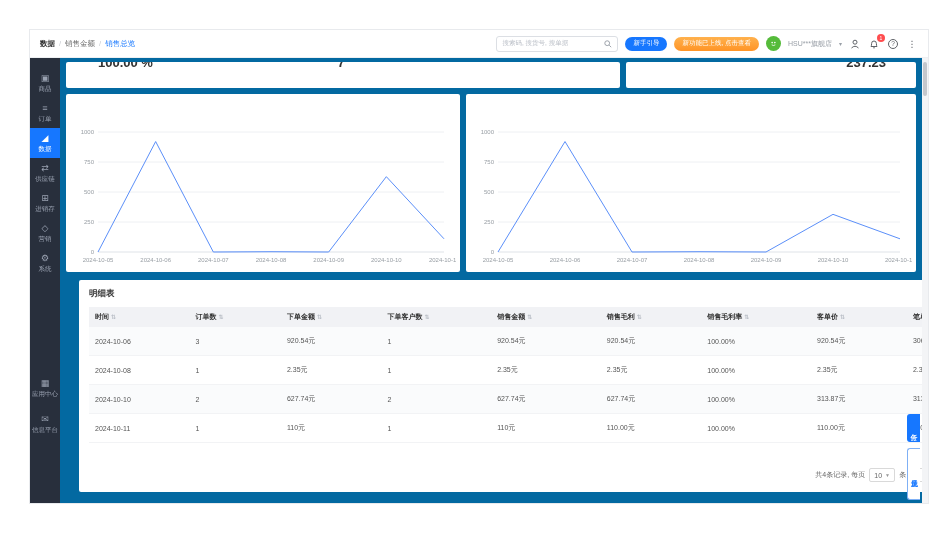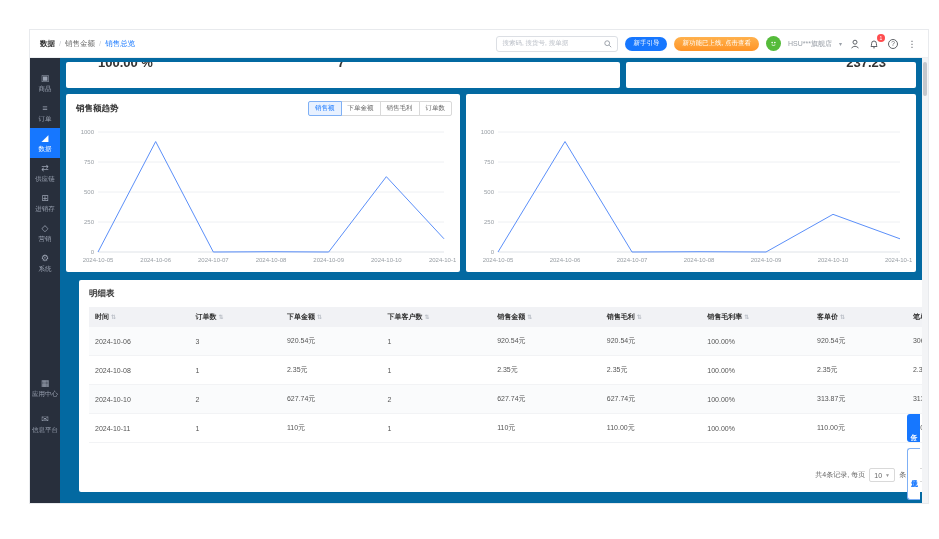--- a/index.html
+++ b/index.html
@@ -208,29 +208,20 @@
 
   <div class="card stats-left">
     <span class="stat-val v1">100.00 %</span>
     <span class="stat-val v2">7</span>
   </div>
   <div class="card stats-right">
     <span class="stat-val v3">237.23</span>
   </div>
 
   <div class="card chart-card-left">
-    <div class="card-head">
-      <span class="card-title">销售额趋势</span>
-      <div class="tab-group" id="trend-tabs">
-          <div class="tab-btn active">销售额</div>
-          <div class="tab-btn">下单金额</div>
-          <div class="tab-btn">销售毛利</div>
-          <div class="tab-btn">订单数</div>
-        </div>
-    </div>
     <div class="chart-area" id="chart-left"><svg width="386" height="144">
           <line x1="28" x2="374" y1="128" y2="128" stroke="#dfe3e8"></line>
           <text x="24" y="130" text-anchor="end" font-size="6" fill="#9aa0a6">0</text>
           <line x1="28" x2="374" y1="98" y2="98" stroke="#eef0f3"></line>
           <text x="24" y="100" text-anchor="end" font-size="6" fill="#9aa0a6">250</text>
           <line x1="28" x2="374" y1="68" y2="68" stroke="#eef0f3"></line>
           <text x="24" y="70" text-anchor="end" font-size="6" fill="#9aa0a6">500</text>
           <line x1="28" x2="374" y1="38" y2="38" stroke="#eef0f3"></line>
           <text x="24" y="40" text-anchor="end" font-size="6" fill="#9aa0a6">750</text>
           <line x1="28" x2="374" y1="8" y2="8" stroke="#eef0f3"></line>

